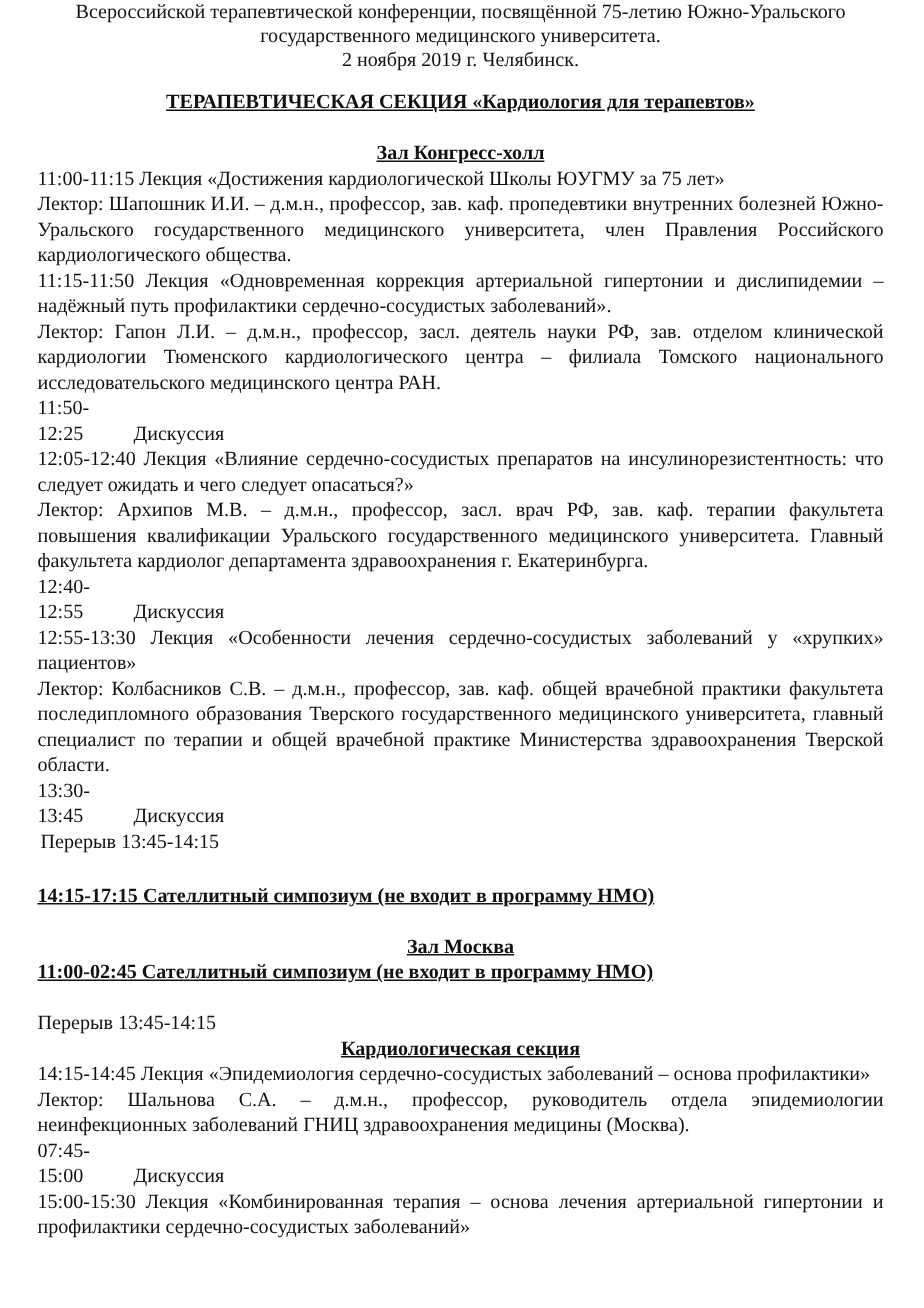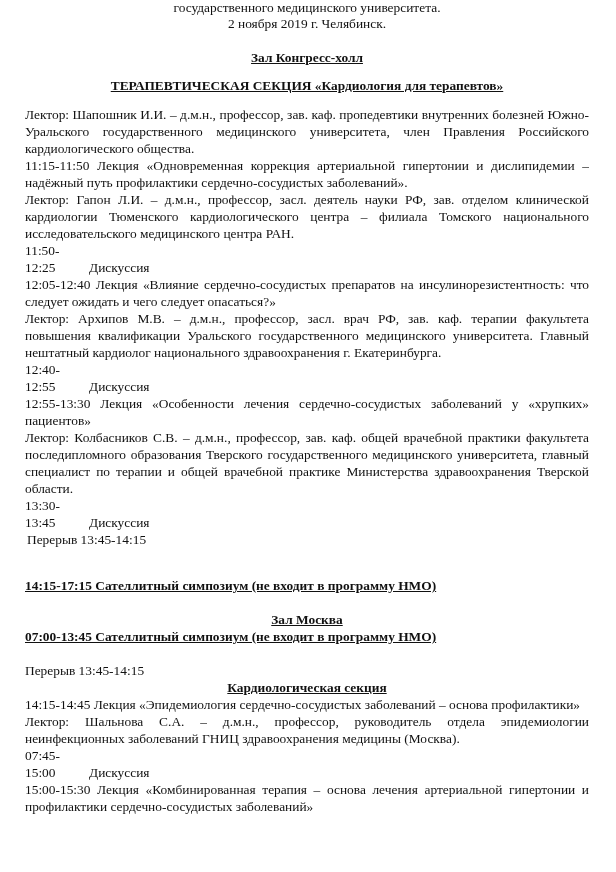--- a/index.html
+++ b/index.html
@@ -11,52 +11,54 @@
   .b { font-weight: bold; }
   .u { text-decoration: underline; }
   .p { margin: 0; }
   .title { font-weight: bold; margin-top: 24px; font-size: 14px; line-height: 16px; }
   .sub { line-height: 16px; }
   .hall { margin-top: 17px; }
   .sec { margin-top: 11px; margin-bottom: 12px; }
   .gap { height: 17px; }
   .disc-time { display: inline-block; width: 64px; }
   .break { padding-left: 2px; }
-  .sym { margin-top: 12px; }
+  .sym { margin-top: 2px; }
 </style>
 </head>
 <body>
 
 <div class="page">
+  <p class="p c sub">Всероссийской терапевтической конференции, посвящённой 75-летию Южно-Уральского</p>
   <p class="p c sub">государственного медицинского университета.</p>
   <p class="p c sub">2 ноября 2019 г. Челябинск.</p>
 
+  <p class="p c b u sec">ТЕРАПЕВТИЧЕСКАЯ СЕКЦИЯ «Кардиология для терапевтов»</p>
   <p class="p c b u hall">Зал Конгресс-холл</p>
-  <p class="p c b u sec">ТЕРАПЕВТИЧЕСКАЯ СЕКЦИЯ «Кардиология для терапевтов»</p>
 
   <div>
+    <p class="p j">11:00-11:15 Лекция «Достижения кардиологической Школы ЮУГМУ за 75 лет»</p>
     <p class="p j">Лектор: Шапошник И.И. – д.м.н., профессор, зав. каф. пропедевтики внутренних болезней Южно-Уральского государственного медицинского университета, член Правления Российского кардиологического общества.</p>
     <p class="p j">11:15-11:50 Лекция «Одновременная коррекция артериальной гипертонии и дислипидемии – надёжный путь профилактики сердечно-сосудистых заболеваний».</p>
     <p class="p j">Лектор: Гапон Л.И. – д.м.н., профессор, засл. деятель науки РФ, зав. отделом клинической кардиологии Тюменского кардиологического центра – филиала Томского национального исследовательского медицинского центра РАН.</p>
     <p class="p"><span class="disc-time">11:50-12:25</span><span>Дискуссия</span></p>
     <p class="p j">12:05-12:40 Лекция «Влияние сердечно-сосудистых препаратов на инсулинорезистентность: что следует ожидать и чего следует опасаться?»</p>
-    <p class="p j">Лектор: Архипов М.В. – д.м.н., профессор, засл. врач РФ, зав. каф. терапии факультета повышения квалификации Уральского государственного медицинского университета.   Главный нештатный кардиолог национального здравоохранения г. Екатеринбурга.</p>
+    <p class="p j">Лектор: Архипов М.В. – д.м.н., профессор, засл. врач РФ, зав. каф. терапии факультета повышения квалификации Уральского государственного медицинского университета.   Главный факультета кардиолог департамента здравоохранения г. Екатеринбурга.</p>
     <p class="p"><span class="disc-time">12:40-12:55</span><span>Дискуссия</span></p>
     <p class="p j">12:55-13:30 Лекция «Особенности лечения сердечно-сосудистых заболеваний у «хрупких» пациентов»</p>
     <p class="p j">Лектор: Колбасников С.В. – д.м.н., профессор, зав. каф. общей врачебной практики факультета последипломного образования Тверского государственного медицинского университета, главный специалист по терапии и общей врачебной практике Министерства здравоохранения Тверской области.</p>
     <p class="p"><span class="disc-time">13:30-13:45</span><span>Дискуссия</span></p>
     <p class="p break">Перерыв 13:45-14:15</p>
   </div>
 
   <div class="gap"></div>
   <p class="p b u sym">14:15-17:15 Сателлитный симпозиум (не входит в программу НМО)</p>
 
   <div class="gap"></div>
   <p class="p c b u">Зал Москва</p>
-  <p class="p b u">07:00-13:45 Сателлитный симпозиум (не входит в программу НМО)</p>
+  <p class="p b u">11:00-02:45 Сателлитный симпозиум (не входит в программу НМО)</p>
   <div class="gap"></div>
   <p class="p">Перерыв 13:45-14:15</p>
   <p class="p c b u">Кардиологическая секция</p>
 
   <div>
     <p class="p j">14:15-14:45 Лекция «Эпидемиология сердечно-сосудистых заболеваний – основа профилактики»</p>
     <p class="p j">Лектор: Шальнова С.А. – д.м.н., профессор, руководитель отдела эпидемиологии неинфекционных заболеваний ГНИЦ здравоохранения медицины (Москва).</p>
     <p class="p"><span class="disc-time">07:45-15:00</span><span>Дискуссия</span></p>
     <p class="p j">15:00-15:30 Лекция «Комбинированная терапия – основа лечения артериальной гипертонии и профилактики сердечно-сосудистых заболеваний»</p>
 

